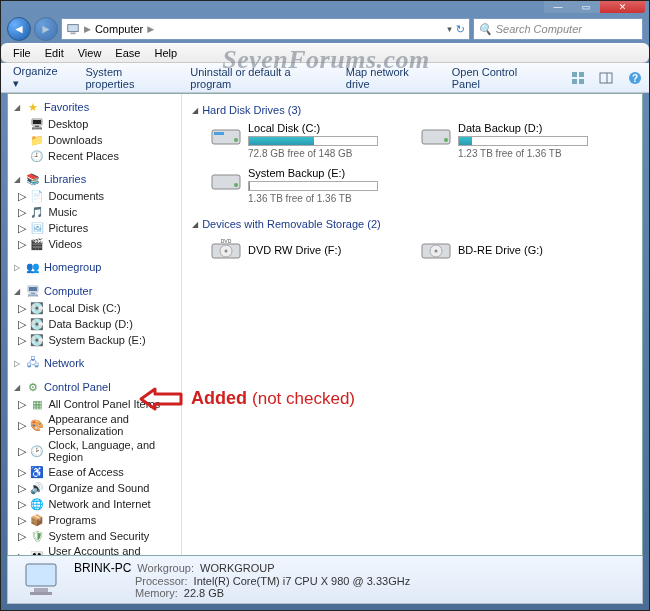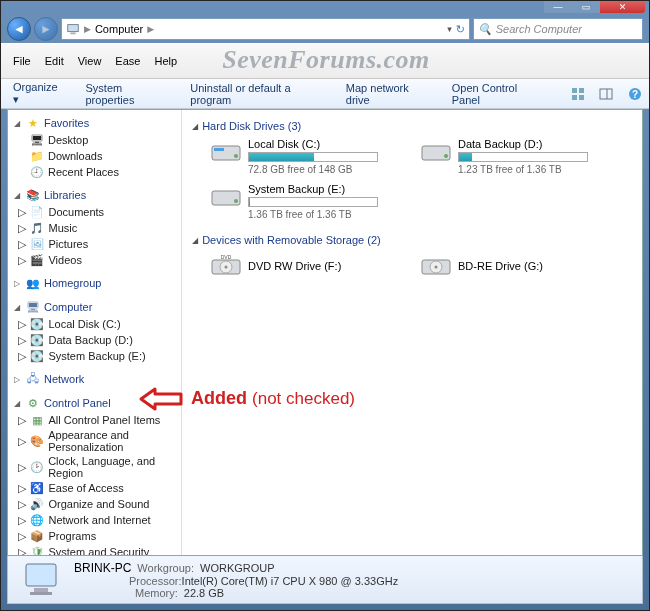--- a/index.html
+++ b/index.html
@@ -48,24 +48,25 @@
 }
 .address .crumb-sep { color: #888; font-size: 9px; }
 .search {
   width: 170px; height: 22px; background: #fff; border: 1px solid #7a9cc0;
   display: flex; align-items: center; padding: 0 4px; gap: 4px;
   font-size: 11px; color: #888; font-style: italic;
 }
 
 
 .menubar {
-  height: 36px; background: linear-gradient(#f8f8f8,#ececec);
+  height: 20px; background: linear-gradient(#f8f8f8,#ececec);
   border-top: 1px solid #fff; border-bottom: 1px solid #c8c8c8;
   display: flex; align-items: center; padding: 0 6px; gap: 2px;
   font-size: 11px;
+  border-radius: 6px;
 }
 .menubar span { padding: 2px 6px; cursor: default; }
 
 
 .toolbar {
   height: 30px; background: linear-gradient(#f8fbff,#e4eefb);
   border-bottom: 1px solid #c0c8d0;
   display: flex; align-items: center; padding: 0 6px; gap: 12px;
   font-size: 11px; color: #1a3a6a;
 }
@@ -449,21 +450,21 @@
           <rect x="12" y="28" width="14" height="4" fill="#aab"></rect>
           <rect x="8" y="32" width="22" height="3" fill="#99a"></rect>
         </svg>
     </div>
     <div>
       <div style="display:flex;gap:6px;align-items:baseline">
         <span class="details-title">BRINK-PC</span>
         <span class="lbl" style="color:#666">Workgroup:</span>
         <span class="val">WORKGROUP</span>
       </div>
-      <div style="display:flex;gap:0">
+      <div style="display:flex;gap:6px">
         <span style="width:55px"></span>
         <span class="lbl" style="color:#666">Processor:</span>
         <span class="val">Intel(R) Core(TM) i7 CPU       X 980  @ 3.33GHz</span>
       </div>
       <div style="display:flex;gap:6px">
         <span style="width:55px"></span>
         <span class="lbl" style="color:#666">Memory:</span>
         <span class="val">22.8 GB</span>
       </div>
     </div>

